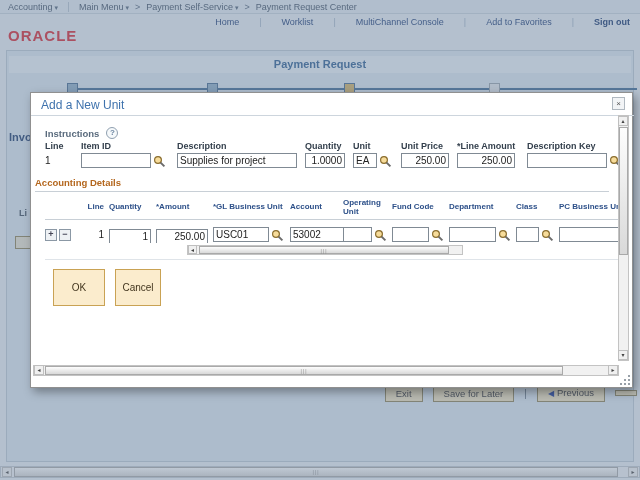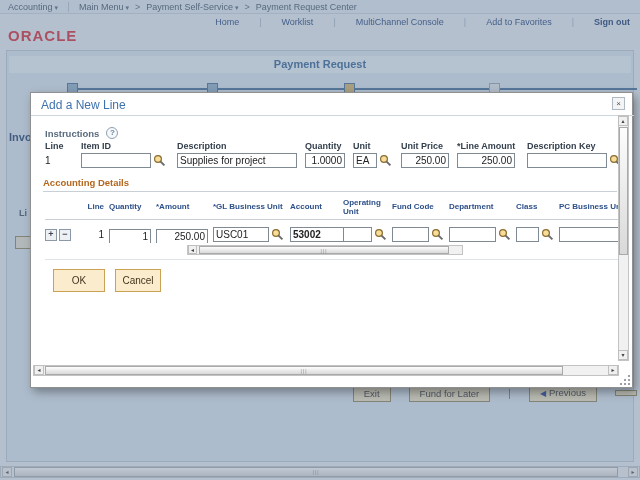--- a/index.html
+++ b/index.html
@@ -26,21 +26,21 @@
                    background:#dde7f0; border:1px solid #bcc8d4; }
   .page-title { position:absolute; top:5px; left:2px; width:622px; height:17px; background:#ecf2f8;
                 color:#2c5e92; font-size:11px; font-weight:bold; text-align:center; line-height:17px; }
   .train-line { position:absolute; top:37px; left:64px; width:566px; height:2px; background:#3f6a96; }
   .stop { position:absolute; top:32px; width:11px; height:11px; background:#8fadc6; border:1px solid #44688e; }
   .stop.current { background:#d4b267; }
   .stop.future { background:#e4e8ec; border-color:#97a2ac; }
   .frag-invoice { position:absolute; top:80px; left:2px; font-size:11px; font-weight:bold; color:#1b3a6b; white-space:nowrap; }
   .frag-line { position:absolute; top:157px; left:12px; font-size:9px; font-weight:bold; color:#3b4a5a; white-space:nowrap; }
   .frag-btn { position:absolute; top:185px; left:8px; width:20px; height:13px; background:#e8e2cf; border:1px solid #8f8157; }
-  .footer-btns { position:absolute; top:333px; right:-4px; display:flex; align-items:center; gap:18px; }
+  .footer-btns { position:absolute; top:333px; right:-4px; display:flex; align-items:center; gap:10px; }
   .ps-btn { background:#f3e3c0; border:1px solid #8f8157; color:#333; font-size:9.5px;
             padding:2px 10px; line-height:11px; white-space:nowrap; font-family:"Liberation Sans", sans-serif; }
   .footer-pipe { color:#5a6a7a; font-size:10px; }
   .prev-ico { color:#1b3a9b; font-size:8px; margin-right:3px; }
 
   
   .page-hscroll { position:absolute; left:0; top:466px; width:640px; height:12px; background:#eef1f4;
                   border:1px solid #c2c9d0; }
   .sb-arrow { position:absolute; width:10px; height:10px; background:#f0f0f0; border:1px solid #bfbfbf;
               font-size:6px; line-height:9px; text-align:center; color:#444; }
@@ -59,44 +59,44 @@
              border:1px solid #b0b8c0; color:#555; font-size:8px; line-height:10px; text-align:center; padding:0; }
   .m-sep { position:absolute; top:22px; left:0; width:603px; height:1px; background:#cdd5dd; }
   .m-instr { position:absolute; top:34px; left:14px; display:flex; align-items:center; gap:7px;
              font-size:9.5px; font-weight:bold; color:#5a6b7d; }
   .help { width:12px; height:12px; border-radius:50%; border:1px solid #90a0b0; background:#f6f9fb;
           color:#6b85a0; font-size:8px; font-weight:bold; line-height:10px; text-align:center; }
 
   .frow { position:absolute; top:48px; left:14px; display:flex; gap:8px; }
   .flbl { font-size:9px; font-weight:bold; color:#333f4c; height:12px; white-space:nowrap; }
   .fval { font-size:10px; color:#222; padding-top:2px; }
-  .fin { display:flex; align-items:flex-start; gap:2px;border-radius:6px; }
+  .fin { display:flex; align-items:center; gap:2px;border-radius:6px; }
   .inp { border:1px solid #808a94; height:15px; font-size:10px; padding:0 2px; background:#fff;
          font-family:"Liberation Sans", sans-serif; color:#222; }
   .inp.r { text-align:right; }
   .mag { display:inline-block; width:13px; height:13px; }
 
-  .acct-title { position:absolute; top:84px; left:12px; width:574px; font-size:9.5px; font-weight:bold;
+  .acct-title { position:absolute; top:84px; left:4px; width:574px; font-size:9.5px; font-weight:bold;
                 color:#b4671e; border-bottom:1px solid #c8cfd6; padding-bottom:3px; }
   .ghead { position:absolute; top:101px; left:14px; width:574px; height:26px; display:flex; gap:5px;
            align-items:center; overflow:hidden; border-bottom:1px solid #c8cfd6; }
   .gh { font-size:8px; font-weight:bold; color:#2d5089; line-height:9px; }
   .grow { position:absolute; top:133px; left:14px; width:574px; height:17px; display:flex; gap:5px;
           align-items:center; overflow:hidden; }
   .gc { flex:none; }
   .rowbtns { display:flex; gap:2px; }
   .pm { width:12px; height:12px; background:#eef1f4; border:1px solid #8b98a5; color:#445;
         font-size:9px; line-height:9px; text-align:center; padding:0; font-weight:bold; }
   .gline { position:absolute; top:166px; left:14px; width:574px; height:1px; background:#dfe4e9; }
 
   .grid-hscroll { position:absolute; top:152px; left:156px; width:276px; height:10px; background:#f1f1f1;
                   border:1px solid #c3c3c3; }
   .m-btnrow { position:absolute; top:176px; left:22px; display:flex; gap:10px; }
   .m-btn { background:#fbeccd; border:1px solid #c9a254; color:#43361f; font-size:10px;
-           padding:5px 0; text-align:center; font-family:"Liberation Sans", sans-serif; }
+           padding:12px 0; text-align:center; font-family:"Liberation Sans", sans-serif; }
 
   .m-hscroll { position:absolute; top:272px; left:2px; width:586px; height:11px; background:#f1f1f1;
                border:1px solid #c3c3c3; }
   .m-vscroll { position:absolute; top:22px; right:3px; width:11px; height:246px; background:#f1f1f1;
                border:1px solid #c3c3c3; }
   .grip9 { position:absolute; right:2px; bottom:2px; width:9px; height:9px; }
   .grip9 b { position:absolute; width:2px; height:2px; background:#98a0a8; }
   .grip9 b:nth-child(1){ right:0; bottom:0; } .grip9 b:nth-child(2){ right:0; bottom:4px; }
   .grip9 b:nth-child(3){ right:4px; bottom:0; } .grip9 b:nth-child(4){ right:0; bottom:8px; }
   .grip9 b:nth-child(5){ right:8px; bottom:0; } .grip9 b:nth-child(6){ right:4px; bottom:4px; }
@@ -141,39 +141,39 @@
     <div class="train-line"></div>
     <div class="stop" style="left:60px"></div>
     <div class="stop" style="left:200px"></div>
     <div class="stop current" style="left:337px"></div>
     <div class="stop future" style="left:482px"></div>
     <div class="frag-invoice">Invo</div>
     <div class="frag-line">Li</div>
     <div class="frag-btn"></div>
     <div class="footer-btns">
       <button class="ps-btn">Exit</button>
-      <button class="ps-btn">Fund for Later</button>
+      <button class="ps-btn">Save for Later</button>
       <span class="footer-pipe">|</span>
       <button class="ps-btn"><span class="prev-ico">◀</span><span>Previous</span></button>
       <button class="ps-btn" style="width:18px"></button>
     </div>
   </div>
 
   <div class="page-hscroll">
     <span class="sb-arrow" style="left:1px;top:0">◂</span>
     <span class="sb-thumb" style="left:13px;top:0;width:604px;height:10px">
         <span class="grip">|||</span>
       </span>
     <span class="sb-arrow" style="right:1px;top:0">▸</span>
   </div>
 
   <div class="overlay"></div>
 
   <div class="modal">
-    <div class="m-title">Add a New Line</div>
+    <div class="m-title">Add a New Unit</div>
     <button class="m-close">×</button>
     <div class="m-sep"></div>
 
     <div class="m-instr">
       <span>Instructions</span>
       <span class="help">?</span>
     </div>
 
     <div class="frow">
       <div class="fcol" style="width:28px">
@@ -261,21 +261,21 @@
       <div class="gc"><input class="inp r" style="width: 42px;" value="1"></div>
       <div class="gc"><input class="inp r" style="width: 52px;" value="250.00"></div>
       <div class="gc fin" style="width:72px">
         <input class="inp" style="width: 56px;" value="USC01">
         <span class="mag"><svg width="13" height="13" viewBox="0 0 13 13">
               <circle cx="5" cy="5" r="3.4" fill="#f7dc9a" stroke="#8a6d2f" stroke-width="1.2"></circle>
               <line x1="7.6" y1="7.6" x2="11.4" y2="11.4" stroke="#6b6b6b" stroke-width="2"></line>
             </svg></span>
       </div>
       <div class="gc fin" style="width:48px">
-        <input class="inp" style="width: 55px; font-weight: bold;" value="53002">
+        <input class="inp" style="width: 55px;" value="53002">
         <span class="mag"><svg width="13" height="13" viewBox="0 0 13 13">
               <circle cx="5" cy="5" r="3.4" fill="#f7dc9a" stroke="#8a6d2f" stroke-width="1.2"></circle>
               <line x1="7.6" y1="7.6" x2="11.4" y2="11.4" stroke="#6b6b6b" stroke-width="2"></line>
             </svg></span>
       </div>
       <div class="gc fin" style="width:44px">
         <input class="inp" style="width: 29px;" value="">
         <span class="mag"><svg width="13" height="13" viewBox="0 0 13 13">
               <circle cx="5" cy="5" r="3.4" fill="#f7dc9a" stroke="#8a6d2f" stroke-width="1.2"></circle>
               <line x1="7.6" y1="7.6" x2="11.4" y2="11.4" stroke="#6b6b6b" stroke-width="2"></line>

